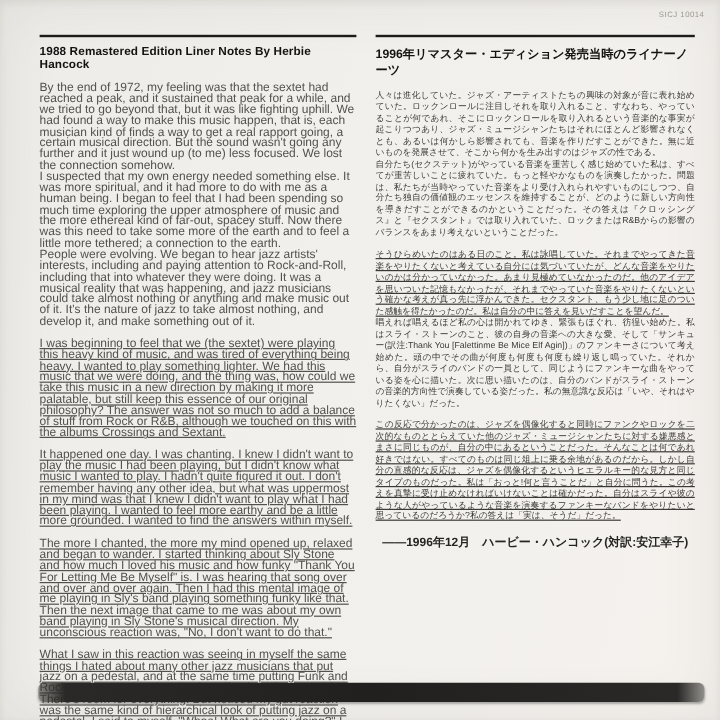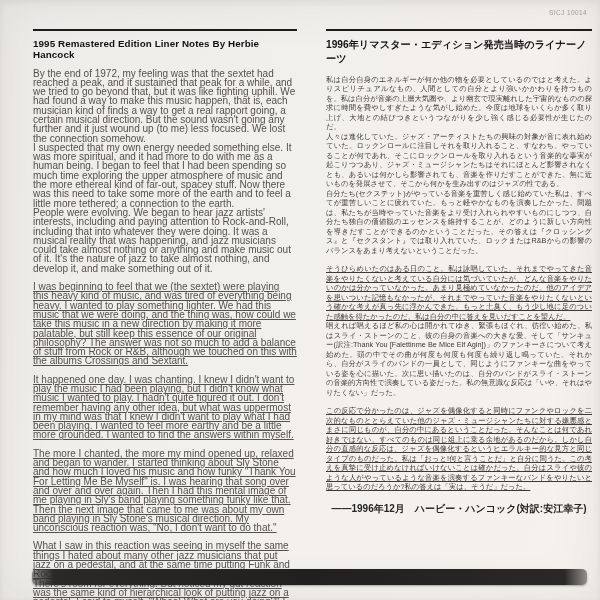--- a/index.html
+++ b/index.html
@@ -22,21 +22,21 @@
     right: 13px;
     font-size: 6.5px;
     letter-spacing: 0.4px;
     color: #9b9892;
   }
   .col {
     position: absolute;
     top: 29px;
   }
   .col-en { left: 33px;  width: 264px; }
-  .col-ja { left: 326px; width: 266px; }
+  .col-ja { left: 313px; width: 266px; }
   .rule {
     height: 1.5px;
     background: #1d1c1a;
     margin-bottom: 7px;
   }
   .title-en {
     margin: 0 0 9px 0;
     font-size: 9.8px;
     font-weight: bold;
     color: #141312;
@@ -96,37 +96,36 @@
 </style>
 </head>
 <body>
 
 <div class="page">
 
   <div class="catalog">SICJ 10014</div>
 
   <div class="col col-en">
     <div class="rule"></div>
-    <h1 class="title-en">1995 Remastered Edition Liner Notes By Herbie Hancock</h1>
+    <h1 class="title-en">1988 Remastered Edition Liner Notes By Herbie Hancock</h1>
     <p class="body">By the end of 1972, my feeling was that the sextet had reached a peak, and it sustained that peak for a while, and we tried to go beyond that, but it was like fighting uphill. We had found a way to make this music happen, that is, each musician kind of finds a way to get a real rapport going, a certain musical direction. But the sound wasn't going any further and it just wound up (to me) less focused. We lost the connection somehow.</p>
     <p class="body">I suspected that my own energy needed something else. It was more spiritual, and it had more to do with me as a human being. I began to feel that I had been spending so much time exploring the upper atmosphere of music and the more ethereal kind of far-out, spacey stuff. Now there was this need to take some more of the earth and to feel a little more tethered; a connection to the earth.</p>
     <p class="body">People were evolving. We began to hear jazz artists' interests, including and paying attention to Rock-and-Roll, including that into whatever they were doing. It was a musical reality that was happening, and jazz musicians could take almost nothing or anything and make music out of it. It's the nature of jazz to take almost nothing, and develop it, and make something out of it.</p>
     <p class="body gap">I was beginning to feel that we (the sextet) were playing this heavy kind of music, and was tired of everything being heavy. I wanted to play something lighter. We had this music that we were doing, and the thing was, how could we take this music in a new direction by making it more palatable, but still keep this essence of our original philosophy? The answer was not so much to add a balance of stuff from Rock or R&amp;B, although we touched on this with the albums Crossings and Sextant.</p>
     <p class="body gap">It happened one day. I was chanting. I knew I didn't want to play the music I had been playing, but I didn't know what music I wanted to play. I hadn't quite figured it out. I don't remember having any other idea, but what was uppermost in my mind was that I knew I didn't want to play what I had been playing. I wanted to feel more earthy and be a little more grounded. I wanted to find the answers within myself.</p>
     <p class="body gap">The more I chanted, the more my mind opened up, relaxed and began to wander. I started thinking about Sly Stone and how much I loved his music and how funky "Thank You For Letting Me Be Myself" is. I was hearing that song over and over and over again. Then I had this mental image of me playing in Sly's band playing something funky like that. Then the next image that came to me was about my own band playing in Sly Stone's musical direction. My unconscious reaction was, "No, I don't want to do that."</p>
     <p class="body gap">What I saw in this reaction was seeing in myself the same things I hated about many other jazz musicians that put jazz on a pedestal, and at the same time putting Funk and Rock on a secondary level. I don't like that about anything. There's room for everything. But noticed my gut reaction was the same kind of hierarchical look of putting jazz on a pedestal. I said to myself, "Whoa! What are you doing?" I knew I had to take the idea seriously. Would I like to have a funky band that played the kind of music Sly or someone like that was playing? My response was, "Actually, yes."</p>
   </div>
 
   <div class="col col-ja">
     <div class="rule"></div>
     <h1 class="title-ja">1996年リマスター・エディション発売当時のライナーノーツ</h1>
-    <p class="body">私は自分自身のエネルギーが何か他の物を必要としているのではと考えた。よりスピリチュアルなもの、人間としての自分とより強いかかわりを持つものを。私は自分が音楽の上層大気圏や、より幽玄で現実離れした宇宙的なものの探求に時間を費やしすぎたような気がし始めた。今度は地球をいくらか多く取り上げ、大地との結びつきというつながりを少し強く感じる必要性が生じたのだ。</p>
     <p class="body">人々は進化していた。ジャズ・アーティストたちの興味の対象が音に表れ始めていた。ロックンロールに注目しそれを取り入れること、すなわち、やっていることが何であれ、そこにロックンロールを取り入れるという音楽的な事実が起こりつつあり、ジャズ・ミュージシャンたちはそれにほとんど影響されなくとも、あるいは何かしら影響されても、音楽を作りだすことができた。無に近いものを発展させて、そこから何かを生み出すのはジャズの性である。</p>
     <p class="body">自分たち(セクステット)がやっている音楽を重苦しく感じ始めていた私は、すべてが重苦しいことに疲れていた。もっと軽やかなものを演奏したかった。問題は、私たちが当時やっていた音楽をより受け入れられやすいものにしつつ、自分たち独自の価値観のエッセンスを維持することが、どのように新しい方向性を導きだすことができるのかということだった。その答えは『クロッシングス』と『セクスタント』では取り入れていた、ロックまたはR&amp;Bからの影響のバランスをあまり考えないということだった。</p>
-    <p class="body gap">そうひらめいたのはある日のこと。私は詠唱していた。それまでやってきた音楽をやりたくないと考えている自分には気づいていたが、どんな音楽をやりたいのかは分かっていなかった。あまり見極めていなかったのだ。他のアイデアを思いついた記憶もなかったが、それまでやっていた音楽をやりたくないという確かな考えが真っ先に浮かんできた。もっと土臭く、もう少し地に足のついた感触を得たかったのだ。私は自分の中に答えを見いだすことを望んだ。</p>
+    <p class="body gap">そうひらめいたのはある日のこと。私は詠唱していた。それまでやってきた音楽をやりたくないと考えている自分には気づいていたが、どんな音楽をやりたいのかは分かっていなかった。あまり見極めていなかったのだ。他のアイデアを思いついた記憶もなかったが、それまでやっていた音楽をやりたくないという確かな考えが真っ先に浮かんできた。セクスタント、もう少し地に足のついた感触を得たかったのだ。私は自分の中に答えを見いだすことを望んだ。</p>
     <p class="body">唱えれば唱えるほど私の心は開かれてゆき、緊張もほぐれ、彷徨い始めた。私はスライ・ストーンのこと、彼の自身の音楽への大きな愛、そして「サンキュー(訳注:Thank You [Falettinme Be Mice Elf Agin])」のファンキーさについて考え始めた。頭の中でその曲が何度も何度も何度も繰り返し鳴っていた。それから、自分がスライのバンドの一員として、同じようにファンキーな曲をやっている姿を心に描いた。次に思い描いたのは、自分のバンドがスライ・ストーンの音楽的方向性で演奏している姿だった。私の無意識な反応は「いや、それはやりたくない」だった。</p>
     <p class="body gap">この反応で分かったのは、ジャズを偶像化すると同時にファンクやロックを二次的なものととらえていた他のジャズ・ミュージシャンたちに対する嫌悪感とまさに同じものが、自分の中にあるということだった。そんなことは何であれ好きではない。すべてのものは同じ俎上に乗る余地があるのだから。しかし自分の直感的な反応は、ジャズを偶像化するというヒエラルキー的な見方と同じタイプのものだった。私は「おっと!何と言うことだ」と自分に問うた。この考えを真摯に受け止めなければいけないことは確かだった。自分はスライや彼のような人がやっているような音楽を演奏するファンキーなバンドをやりたいと思っているのだろうか?私の答えは「実は、そうだ」だった。</p>
     <p class="signature-ja">――1996年12月　ハービー・ハンコック(対訳:安江幸子)</p>
   </div>
 
   <div class="fold-shadow"></div>
 
 </div>
 
 </body></html>

